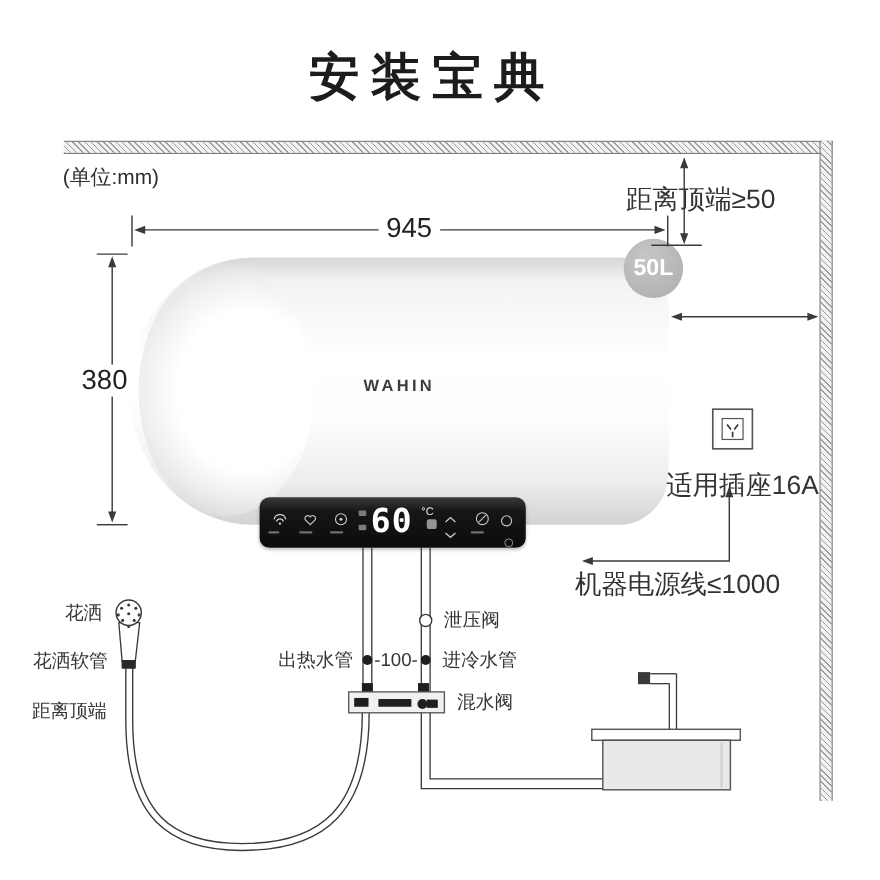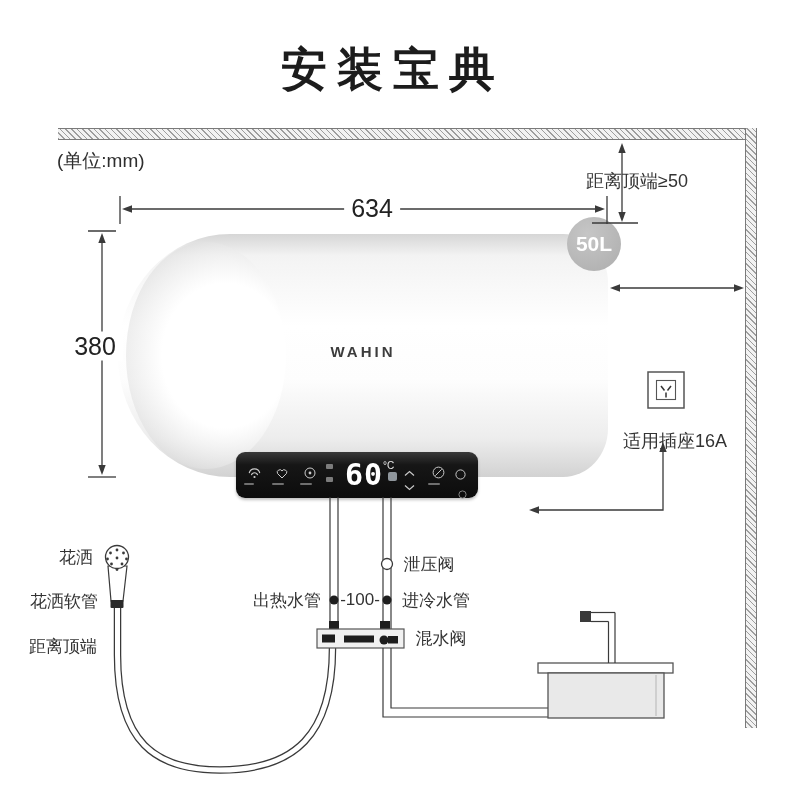--- a/index.html
+++ b/index.html
@@ -1,20 +1,20 @@
 <!DOCTYPE html>
 <html><head>
 <meta charset="utf-8">
 <style>
   html,body{margin:0;padding:0;background:#fff;}
   .stage{position:relative;width:800px;height:800px;background:#fff;overflow:hidden;
          font-family:"Liberation Sans","DejaVu Sans",sans-serif;color:#333;border-radius:16px;}
   .lbl{position:absolute;transform:translate(-50%,-50%);font-size:17px;color:#333;
        white-space:nowrap;z-index:6;}
-  .lbl-lg{font-size:18px;}
+  .lbl-lg{font-size:24px;}
   .dim{font-size:25px;color:#222;background:#fff;padding:0 7px;z-index:6;}
   .title{position:absolute;left:393px;top:70px;transform:translate(-50%,-50%);
          font-size:46px;font-weight:bold;color:#1c1c1c;letter-spacing:10px;z-index:6;white-space:nowrap;}
   .unit{position:absolute;left:57px;top:161px;transform:translateY(-50%);
         font-size:19px;color:#2e2e2e;z-index:6;white-space:nowrap;}
   .note{position:absolute;left:588px;top:755px;transform:translate(-50%,-50%);
         font-size:20px;color:#c4625f;z-index:6;white-space:nowrap;}
   .hatch-h{position:absolute;left:58px;top:128px;width:699px;height:12px;z-index:2;
      background:repeating-linear-gradient(45deg,#9e9e9e 0 1px,#f2f2f2 1px 4px);
      border-top:1px solid #7a7a7a;border-bottom:1px solid #7a7a7a;box-sizing:border-box;}
@@ -31,21 +31,21 @@
   .badge{position:absolute;left:567px;top:217px;width:54px;height:54px;border-radius:50%;z-index:3;
      background:radial-gradient(circle at 38% 32%,#c6c6c6,#adadad);display:flex;align-items:center;
      justify-content:center;color:#fff;font-weight:bold;font-size:21px;}
   .panel{position:absolute;left:236px;top:452px;width:242px;height:46px;border-radius:9px;z-index:4;
      background:linear-gradient(180deg,#3a3a3a 0%,#161616 28%,#0c0c0c 100%);
      box-shadow:0 2px 3px rgba(0,0,0,.25);}
   .pi{position:absolute;color:#cdcdcd;}
   .pbar{position:absolute;height:2px;background:#6f6f6f;border-radius:1px;}
   .ptemp{position:absolute;left:101px;top:6px;width:46px;height:34px;color:#fff;
      font-family:"DejaVu Sans Mono",monospace;font-weight:bold;font-size:30px;line-height:34px;
-     text-align:right;letter-spacing:1px;}
+     text-align:left;letter-spacing:1px;}
   .punit{position:absolute;left:147px;top:8px;color:#e8e8e8;font-size:10px;}
   .psq{position:absolute;left:152px;top:20px;width:9px;height:9px;background:#8f969c;border-radius:2px;}
   .pstack{position:absolute;left:90px;width:7px;height:5px;background:#7c7c7c;border-radius:1px;}
   svg.overlay{position:absolute;left:0;top:0;z-index:5;}
 </style>
 </head>
 <body>
 
 <div class="stage">
 
@@ -208,24 +208,25 @@
       <g>
         <rect x="580" y="611" width="11" height="11" fill="#3a3a3a"></rect>
         <line x1="591" y1="612.5" x2="615" y2="612.5" stroke="#3a3a3a" stroke-width="1.2"></line>
         <line x1="591" y1="621.5" x2="608.5" y2="621.5" stroke="#3a3a3a" stroke-width="1.2"></line>
         <line x1="615" y1="612.5" x2="615" y2="663" stroke="#3a3a3a" stroke-width="1.2"></line>
         <line x1="608.5" y1="621.5" x2="608.5" y2="663" stroke="#3a3a3a" stroke-width="1.2"></line>
       </g>
     </g>
   </svg>
 
-  <div class="lbl dim" style="left:372px;top:208px">634</div>
+  <div class="lbl dim" style="left:372px;top:208px">945</div>
   <div class="lbl dim" style="left:95px;top:346px">380</div>
   <div class="lbl lbl-lg" style="left:637px;top:181px">距离顶端≥50</div>
   <div class="lbl lbl-lg" style="left:675px;top:441px">适用插座16A</div>
+  <div class="lbl lbl-lg" style="left:616px;top:531px">机器电源线≤1000</div>
   <div class="lbl" style="left:429px;top:564px">泄压阀</div>
   <div class="lbl" style="left:287px;top:600px">出热水管</div>
   <div class="lbl" style="left:360px;top:600px">-100-</div>
   <div class="lbl" style="left:436px;top:600px">进冷水管</div>
   <div class="lbl" style="left:441px;top:638px">混水阀</div>
   <div class="lbl" style="left:76px;top:557px">花洒</div>
   <div class="lbl" style="left:64px;top:601px">花洒软管</div>
   <div class="lbl" style="left:63px;top:646px">距离顶端</div>
 
 </div>

